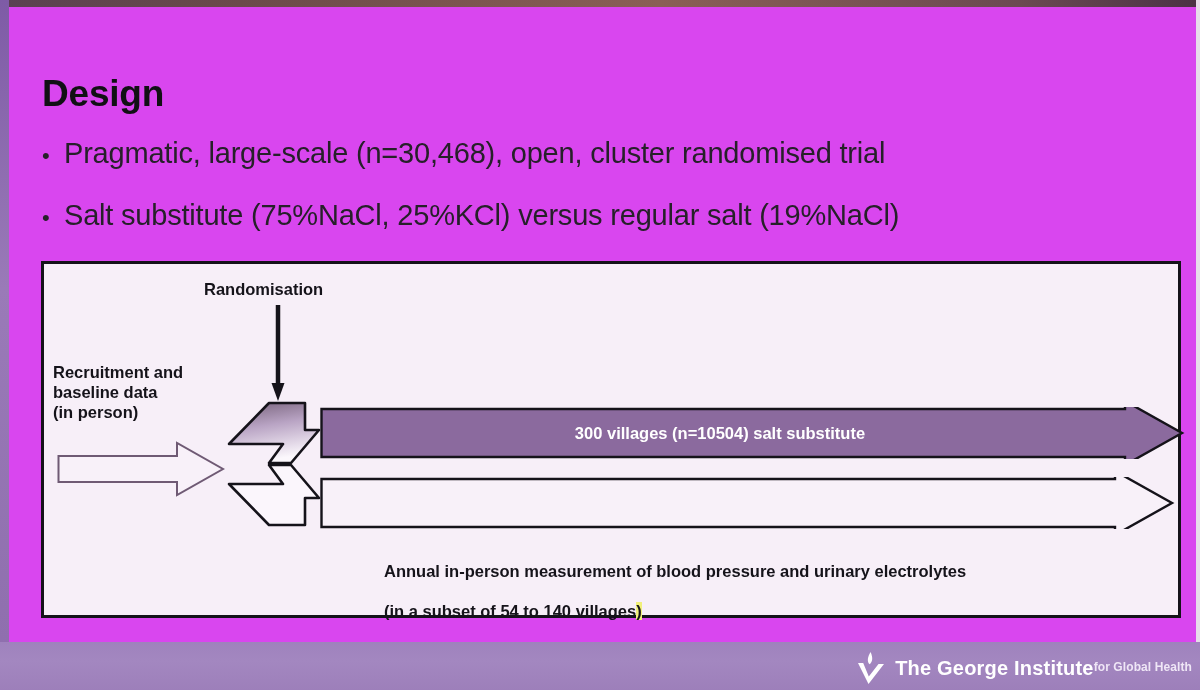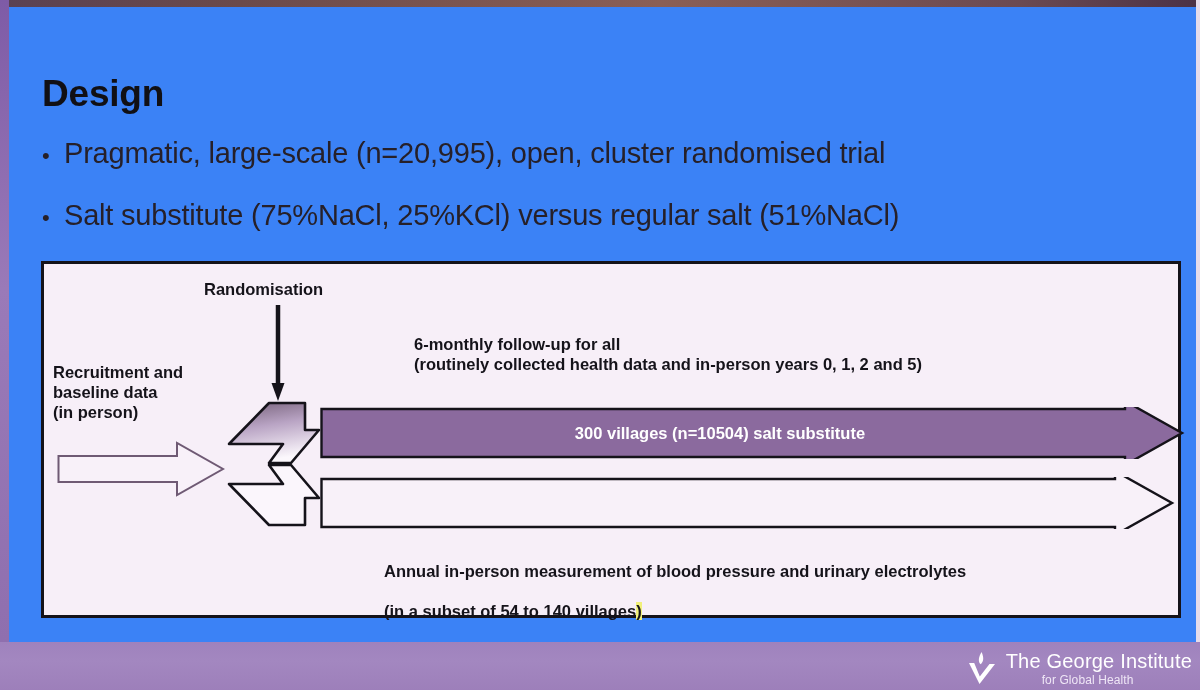--- a/index.html
+++ b/index.html
@@ -18,21 +18,21 @@
   #left-strip {
     position: absolute; left: 0; top: 0; width: 9px; height: 642px;
     background: linear-gradient(180deg, #7e5ba6 0%, #9a7ab8 45%, #8f6fae 100%);
   }
   #right-strip {
     position: absolute; right: 0; top: 0; width: 4px; height: 642px;
     background: #e7dcea;
   }
   #slide {
     position: absolute; left: 9px; top: 7px; width: 1187px; height: 635px;
-    background: #3b82f6;
+    background: #d946ef;
   }
 
   
   #page-title {
     position: absolute; left: 33px; top: 66px;
     font-size: 37px; font-weight: bold; color: #111014;
     letter-spacing: -0.2px;
   }
 
   .bullet-row {
@@ -94,43 +94,43 @@
   
   #footer-band {
     position: absolute; left: 0; bottom: 0; width: 1200px; height: 48px;
     background: linear-gradient(180deg, #9f82bd 0%, #a387c0 40%, #9d7fba 100%);
   }
   #footer-logo {
     position: absolute; right: 8px; top: 4px; height: 44px;
     display: flex; align-items: center; gap: 9px;
   }
   #logo-mark { width: 30px; height: 34px; }
-  #logo-text { display: flex; flex-direction: column; line-height: 1; }
+  #logo-text { display: flex; flex-direction: row; line-height: 1; font-weight: bold; }
   #logo-title { color: #ffffff; font-size: 20px; letter-spacing: 0.2px; }
-  #logo-sub { color: #efe6f6; font-size: 12px; margin-top: 3px; letter-spacing: 0.1px; margin-left: 36px; }
+  #logo-sub { color: #efe6f6; font-size: 12px; margin-top: 3px; letter-spacing: 0.1px; }
 </style>
 </head>
 <body>
 
 <div id="top-strip"></div>
 <div id="left-strip"></div>
 <div id="right-strip"></div>
 
 <div id="slide">
 
   <h1 id="page-title">Design</h1>
 
   <div class="bullet-row" id="bullet-0">
     <span class="bullet-dot">•</span>
-    <span class="bullet-text">Pragmatic, large-scale (n=20,995), open, cluster randomised trial</span>
+    <span class="bullet-text">Pragmatic, large-scale (n=30,468), open, cluster randomised trial</span>
   </div>
 
   <div class="bullet-row" id="bullet-1">
     <span class="bullet-dot">•</span>
-    <span class="bullet-text">Salt substitute (75%NaCl, 25%KCl) versus regular salt (51%NaCl)</span>
+    <span class="bullet-text">Salt substitute (75%NaCl, 25%KCl) versus regular salt (19%NaCl)</span>
   </div>
 
   <div id="diagram-box"></div>
 
   <div class="dlabel" id="randomisation-label">Randomisation</div>
 
   <svg id="randomisation-arrow" viewBox="0 0 14 96">
     <path d="M7 0 L7 82" stroke="#15131a" stroke-width="4.5" fill="none"></path>
     <path d="M7 96 L0.5 78 L13.5 78 Z" fill="#15131a"></path>
   </svg>
@@ -159,22 +159,20 @@
 
   <svg id="salt-substitute-arrow" viewBox="0 0 865 52" preserveAspectRatio="none">
     <path d="M1.5 2 L805 2 L805 -6 L862 26 L805 58 L805 50 L1.5 50 Z" fill="#8b6a9e" stroke="#15131a" stroke-width="2.4"></path>
   </svg>
   <div class="arrow-text" id="salt-substitute-text" style="top:400px">300 villages (n=10504) salt substitute</div>
 
   <svg id="regular-salt-arrow" viewBox="0 0 855 52" preserveAspectRatio="none">
     <path d="M1.5 2 L795 2 L795 -6 L852 26 L795 58 L795 50 L1.5 50 Z" fill="#f8f1f9" stroke="#15131a" stroke-width="2.4"></path>
   </svg>
 
-  <div class="dlabel" id="followup-label">6-monthly follow-up for all
-(routinely collected health data and in-person years 0, 1, 2 and 5)</div>
 
   <div class="dlabel" id="measurement-label">
     <span>Annual in-person measurement of blood pressure and urinary electrolytes</span><br>
     <span>(in a subset of 54 to 140 villages</span><span class="hl">)</span>
   </div>
 
 </div>
 
 <div id="footer-band">
   <div id="footer-logo">

